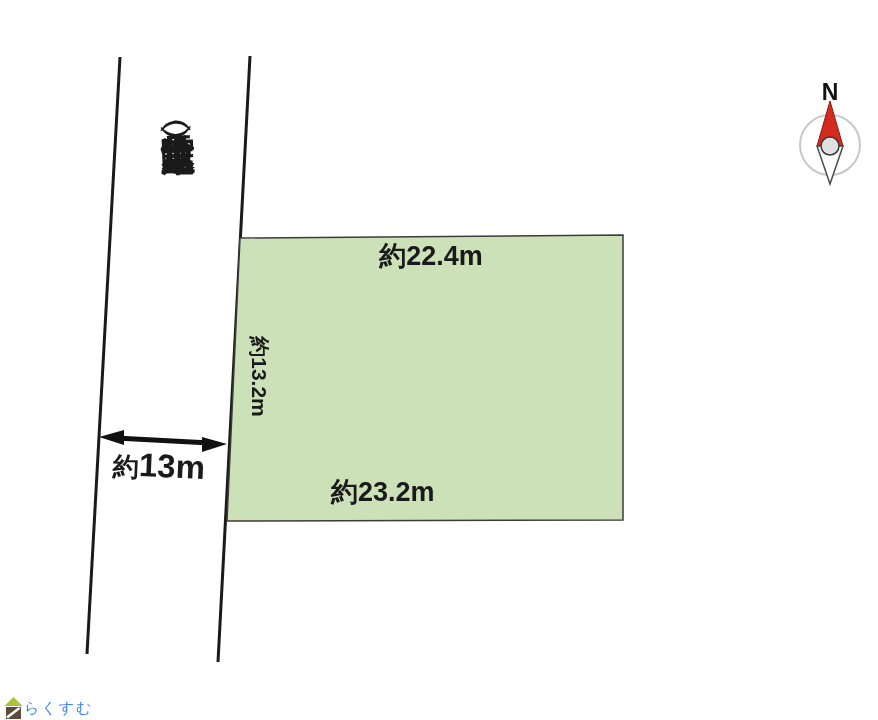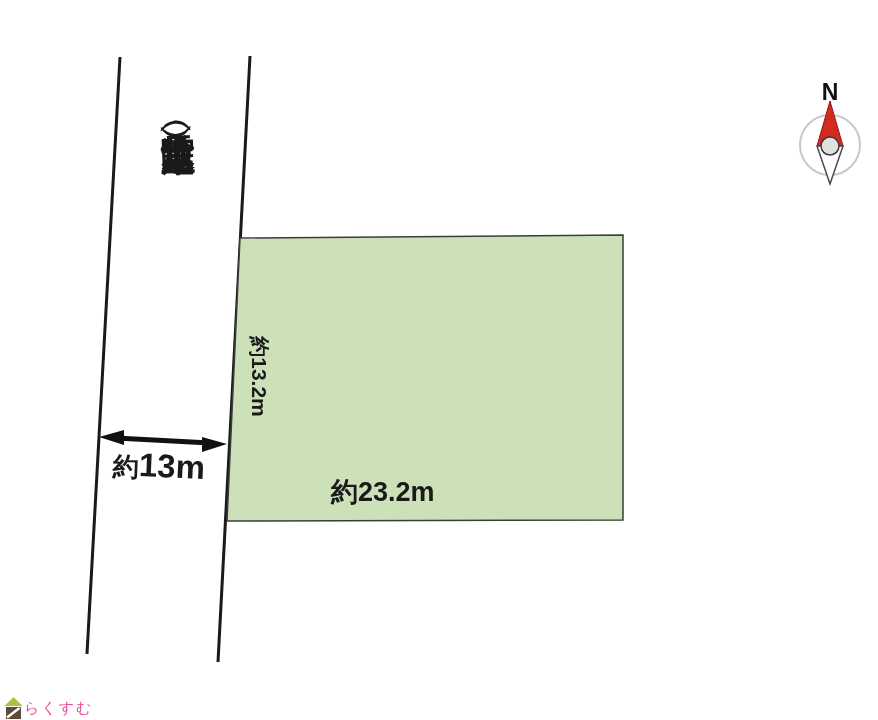--- a/index.html
+++ b/index.html
@@ -103,21 +103,22 @@
       <line x1="7" y1="717.5" x2="19.5" y2="708" stroke="#ffffff" stroke-width="2.5"></line>
     </g>
   </svg>
 
   <div class="label road-label">上越市道（除雪道）</div>
 
   <div class="label road-width">
     <span class="about">約</span><span class="value">13m</span>
   </div>
 
+  <div class="label dim-top">約22.4m</div>
   <div class="label dim-bottom">約23.2m</div>
   <div class="label dim-left">約13.2m</div>
 
 
   <div class="label compass-n">N</div>
 
-  <div class="label logo-text" style="color: #ec4899;">らくすむ</div>
+  <div class="label logo-text" style="color: #3b82f6;">らくすむ</div>
 
 </div>
 
 </body></html>

